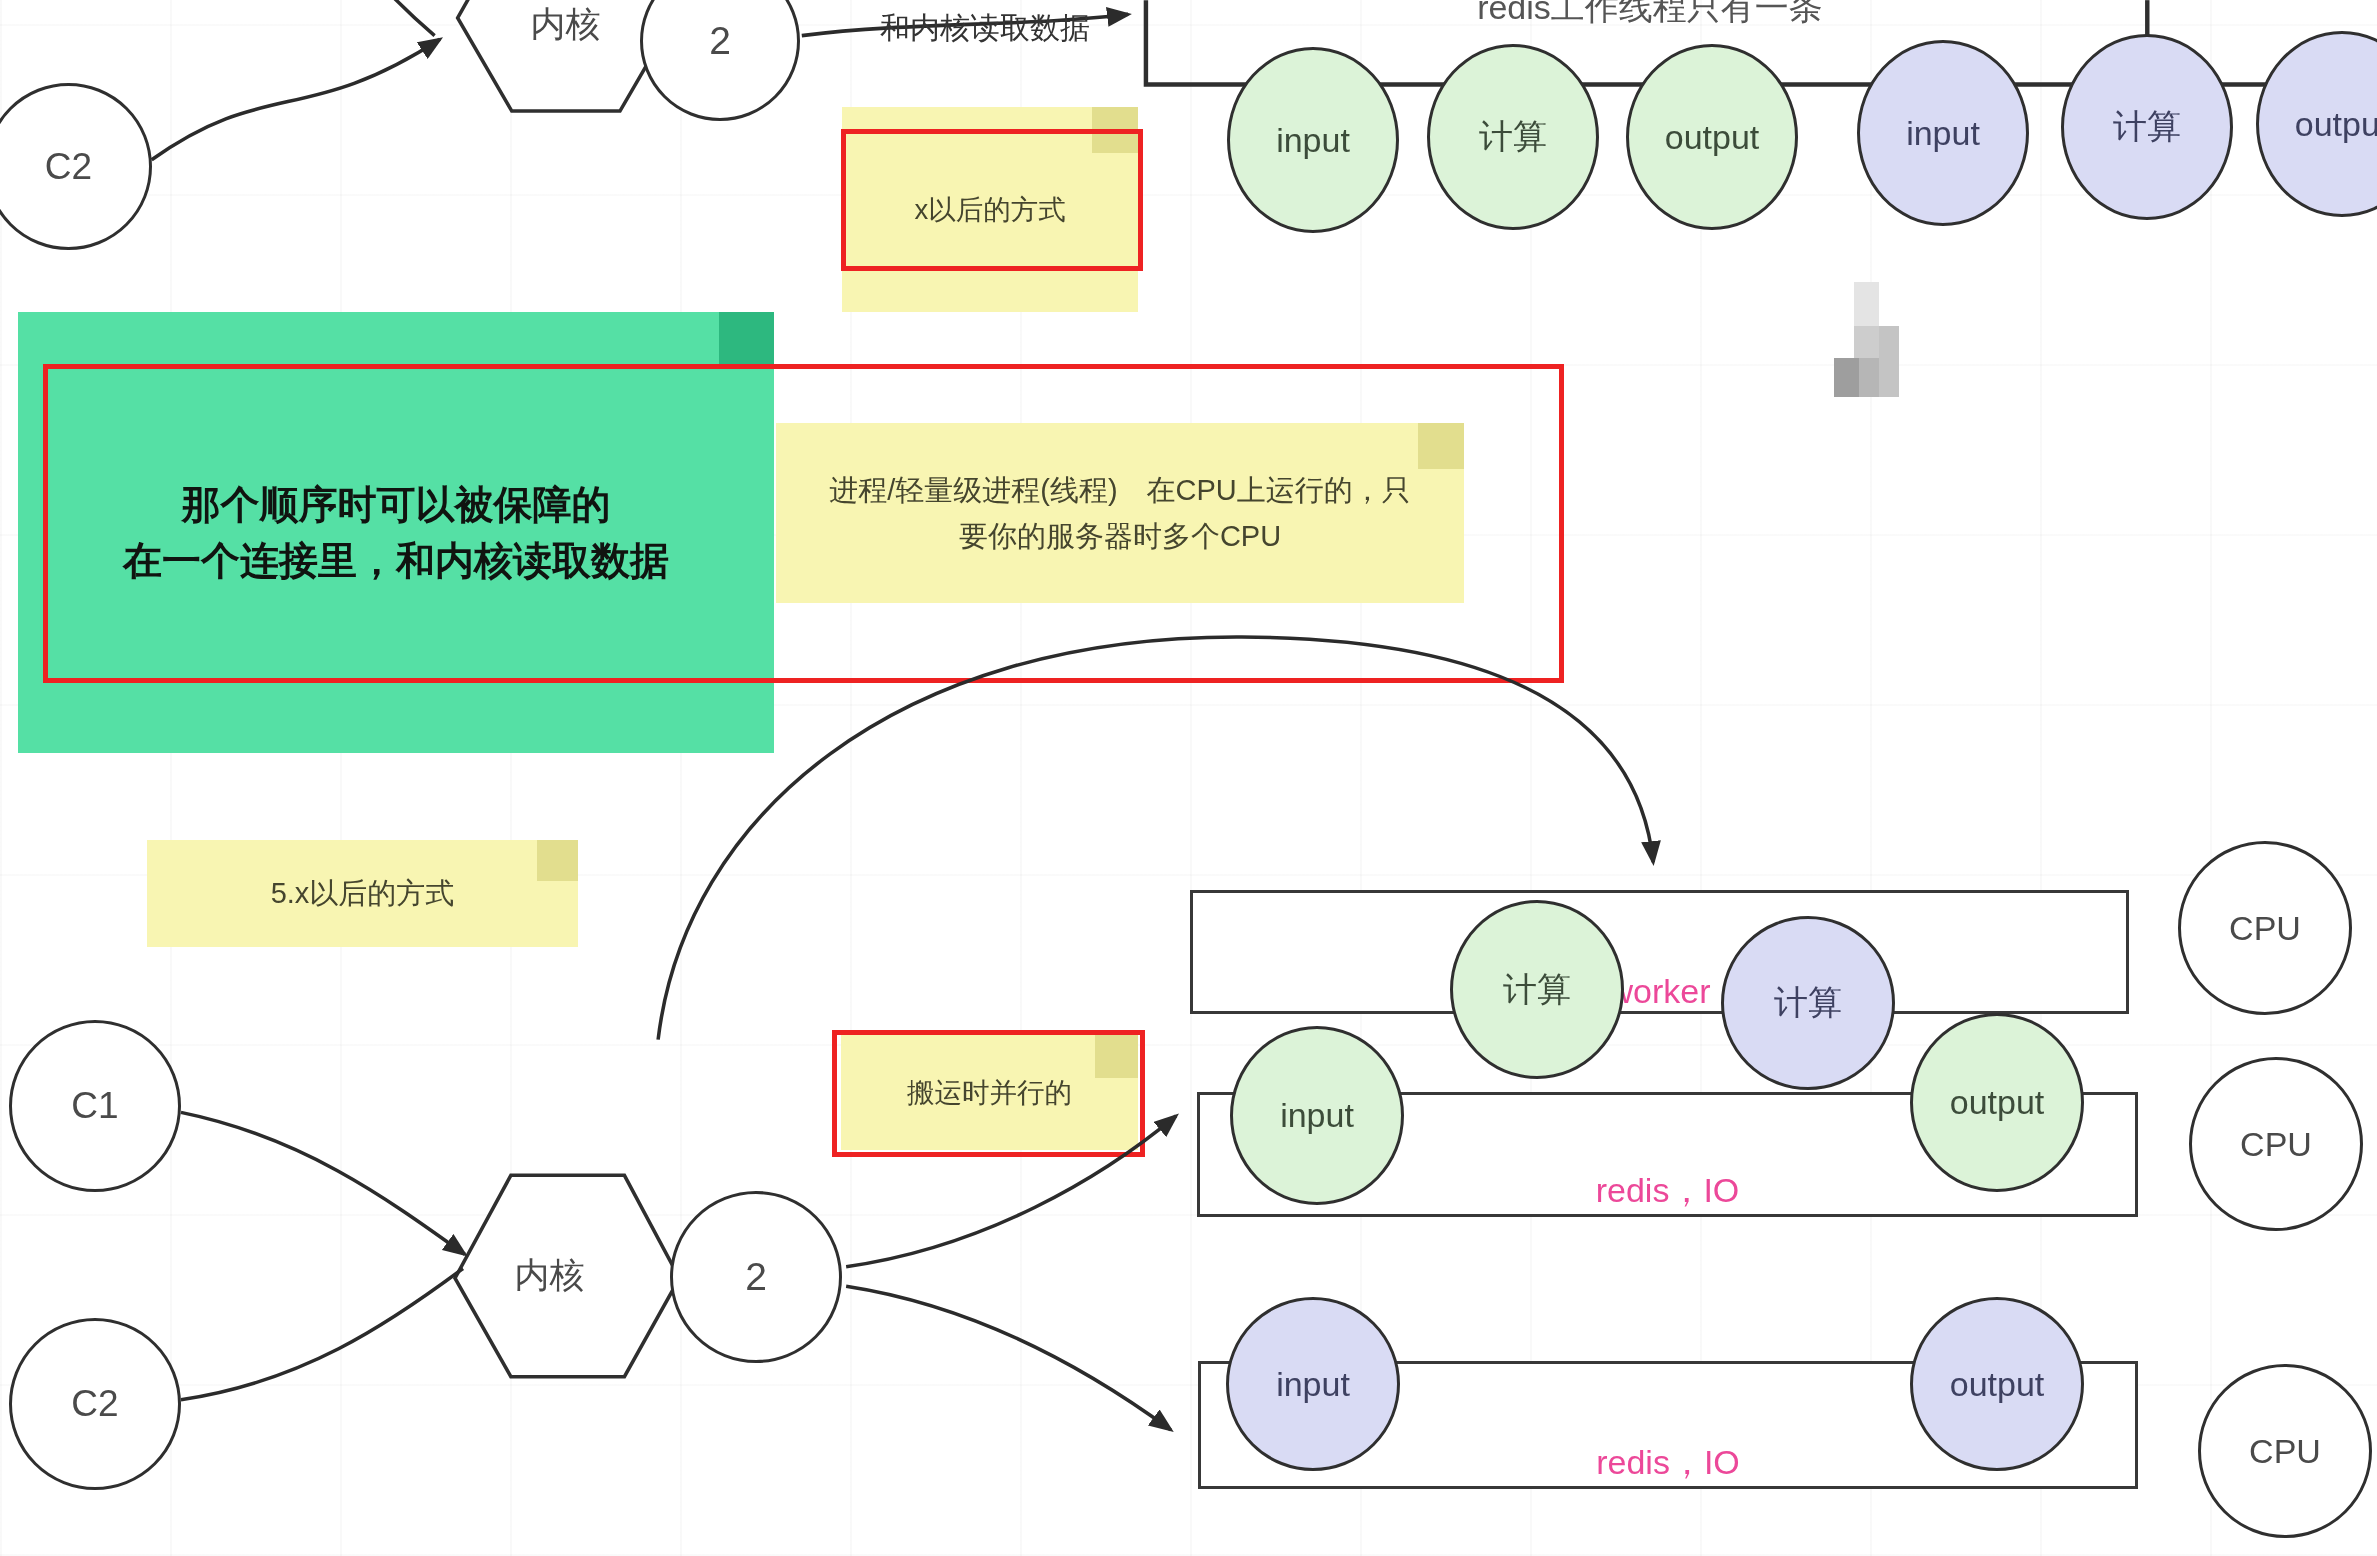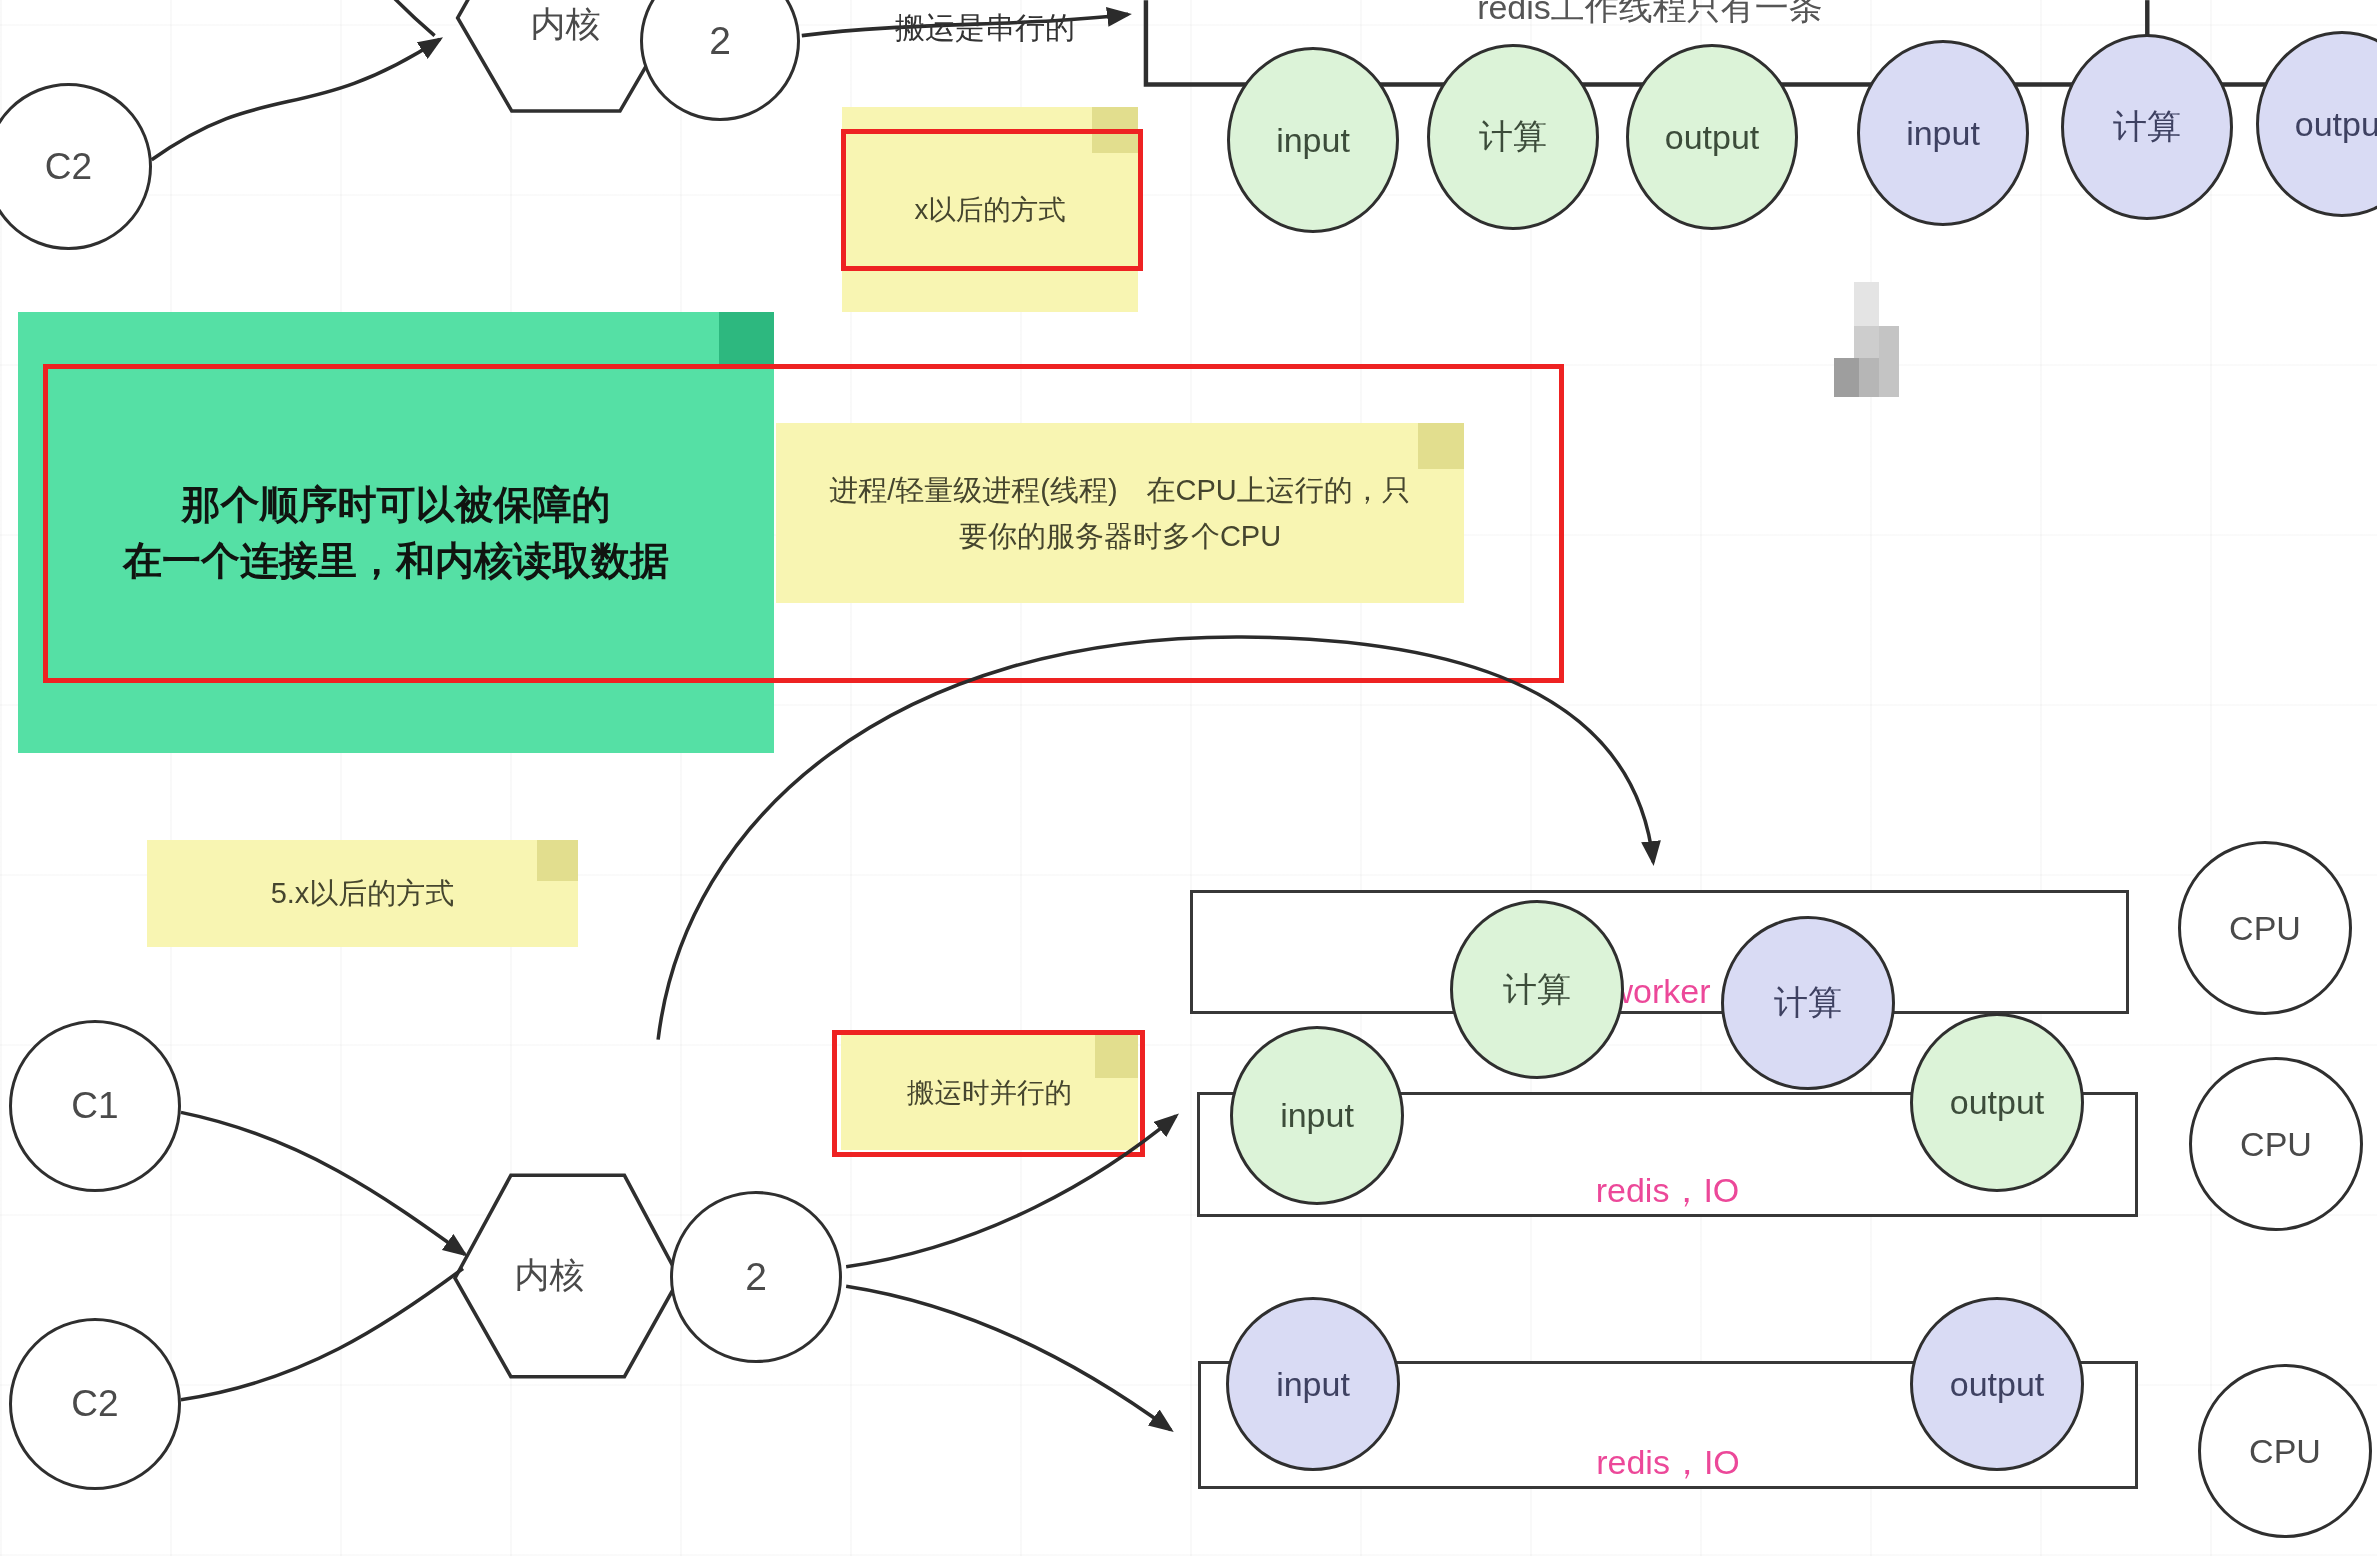--- a/index.html
+++ b/index.html
@@ -175,20 +175,20 @@
     <span>CPU</span>
   </div>
 
   <div class="txt shape-label" style="left:477px;top:-1.8px;width:177px;height:53px;font-size:35px;color:#4a4a4a;">
     <span>内核</span>
   </div>
   <div class="txt shape-label" style="left:461px;top:1249px;width:177px;height:53px;font-size:35px;color:#4a4a4a;">
     <span>内核</span>
   </div>
   <div class="txt shape-label" style="left:852px;top:7px;width:266px;height:43px;font-size:30px;color:#333;">
-    <span>搬运是串行的</span>
+    <span>和内核读取数据</span>
   </div>
   <div class="txt shape-label" style="left:1384px;top:-14px;width:532px;height:43px;font-size:34px;color:#555;">
     <span>redis工作线程只有一条</span>
   </div>
 
 </div>
 
 
 </body></html>

